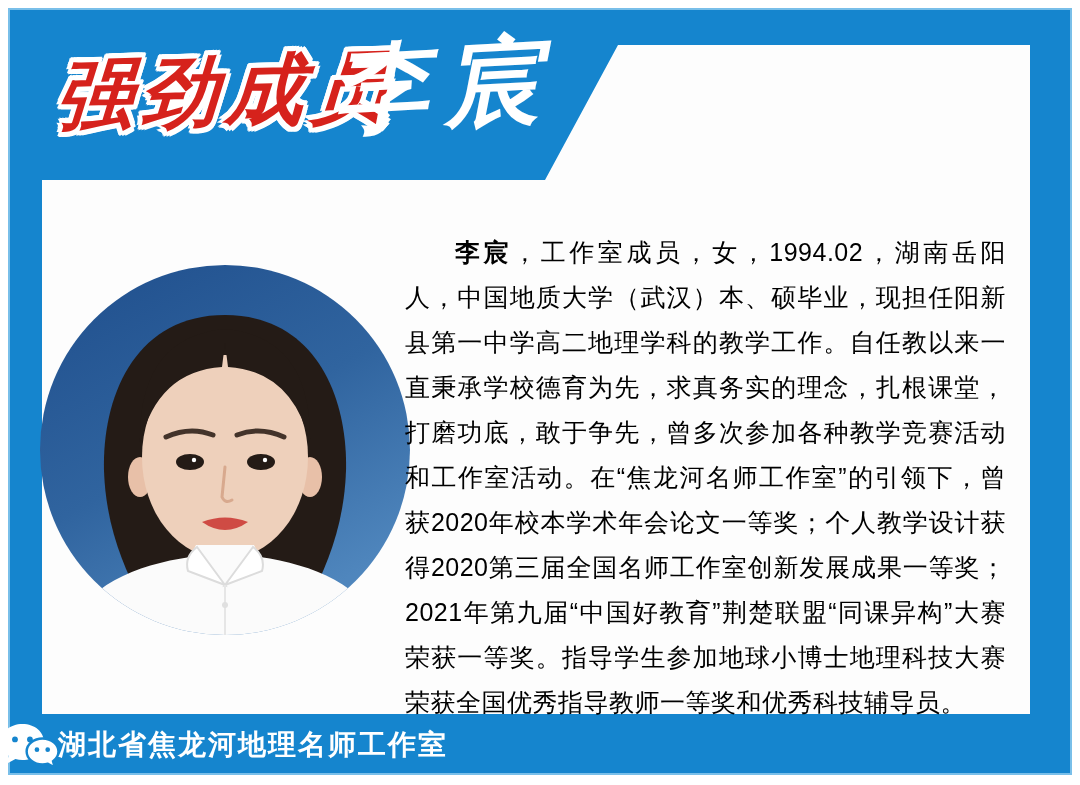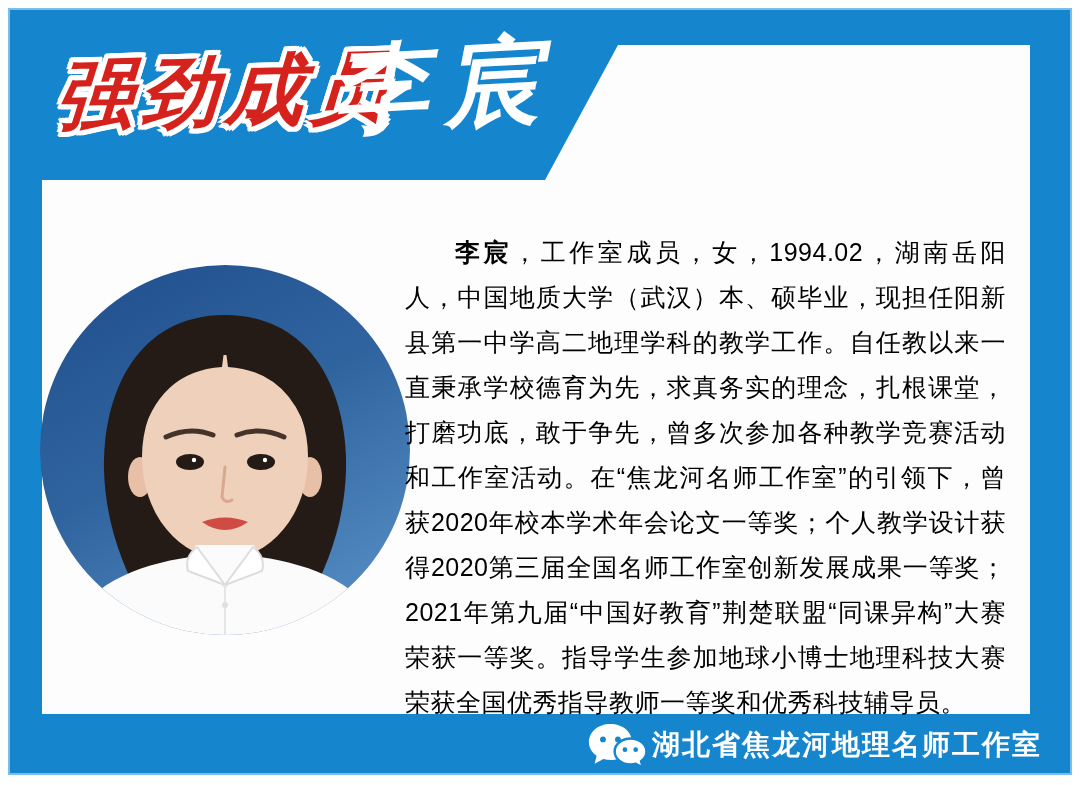--- a/index.html
+++ b/index.html
@@ -42,21 +42,21 @@
   }
   .photo svg{display:block;width:100%;height:100%;}
   .bio{
     position:absolute;left:405px;top:210px;width:601px;
     font-size:25px;line-height:45px;color:#000000;
     text-align:justify;text-indent:2em;letter-spacing:0.5px;margin-top:20px;
   }
   .bio .bio-name{font-weight:bold;}
   .footer{
     position:absolute;left:0;top:716px;width:1042px;height:58px;
-    display:flex;align-items:center;justify-content:flex-end;gap:6px;
+    display:flex;align-items:center;gap:0;
   }
   .wechat{display:inline-block;width:58px;height:47px;}
   .wechat svg{display:block;width:100%;height:100%;}
   .footer-text{
     color:#ffffff;font-size:28px;font-weight:bold;letter-spacing:2px;
     font-family:"Liberation Sans",sans-serif;
   }
 </style>
 </head>
 <body>

